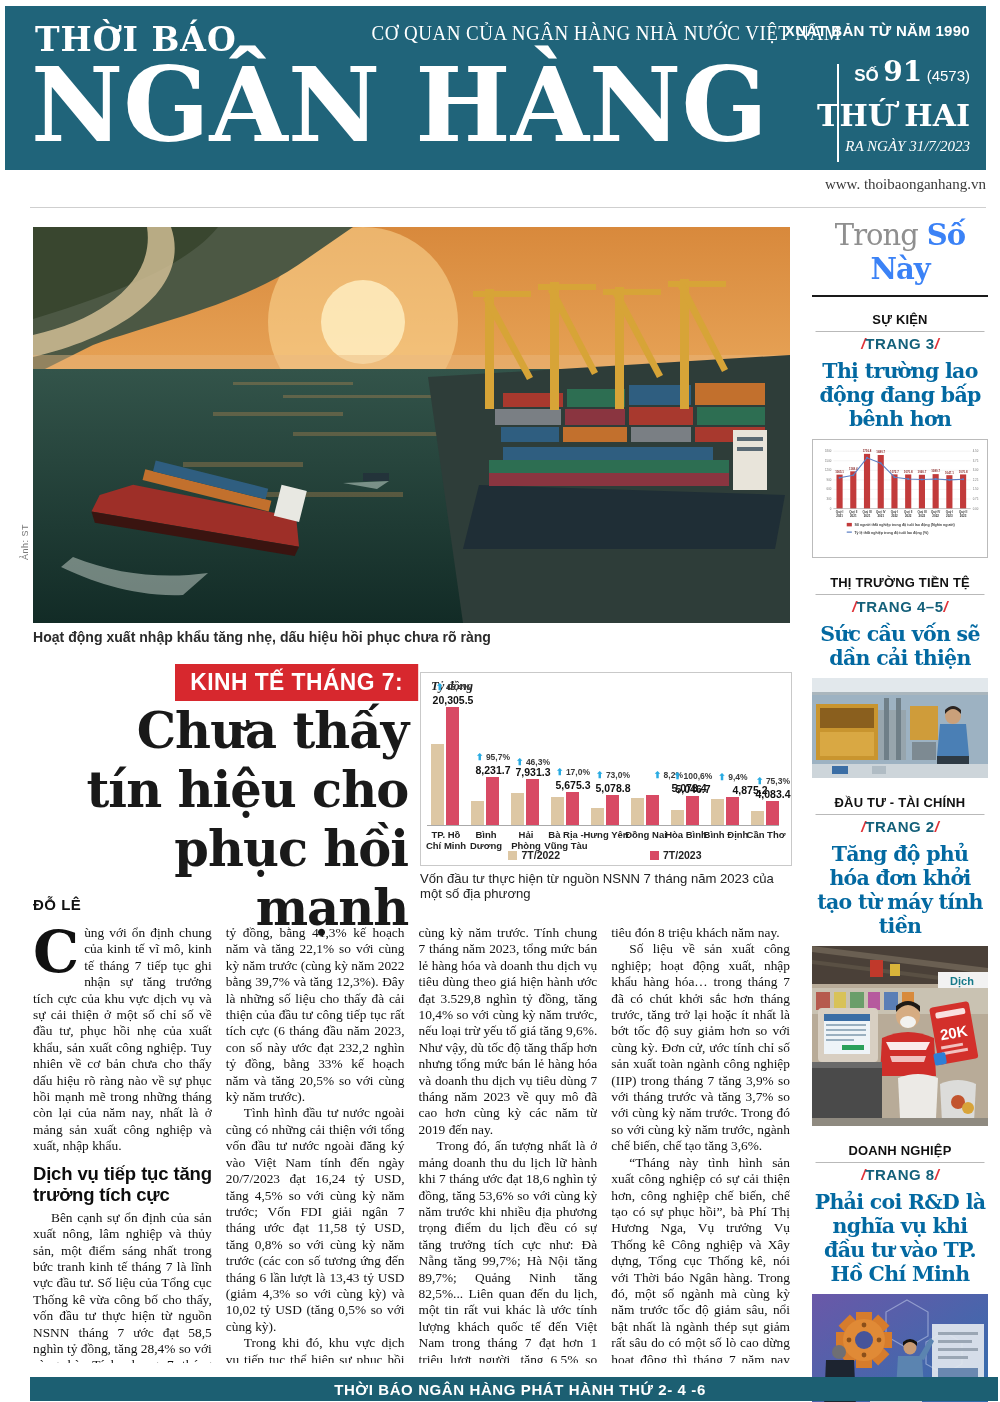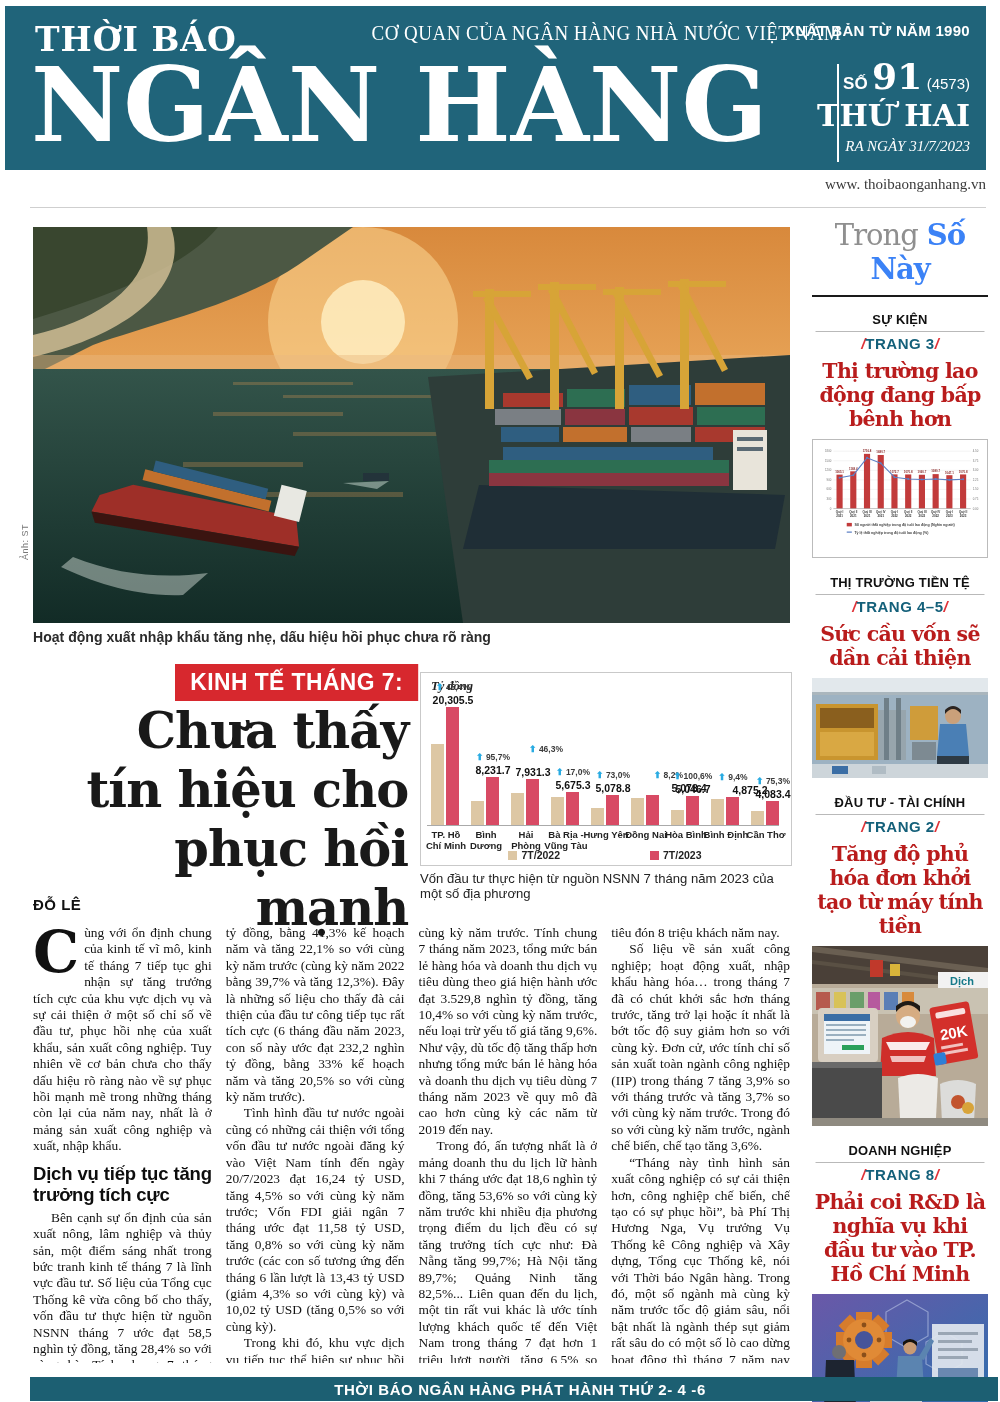--- a/index.html
+++ b/index.html
@@ -12,21 +12,21 @@
                   font-size:33px;letter-spacing:1px;}
   .mh-big-title{left:26px;top:40px;font-family:"DejaVu Serif",serif;font-weight:bold;
                 font-size:99px;line-height:112px;letter-spacing:0px;transform:scale(1.02,1.04);
                 transform-origin:left top;white-space:nowrap;}
   .mh-organ{left:355px;top:16px;width:460px;text-align:center;font-family:"Liberation Serif",serif;
             font-size:20px;letter-spacing:.5px;transform:scaleX(.95);transform-origin:center top;white-space:nowrap;}
   .mh-since{right:16px;top:16px;font-weight:bold;font-size:15px;letter-spacing:.3px;}
   .mh-sep{left:832px;top:58px;width:2px;height:98px;background:#ffffff;}
   .mh-issue{right:16px;top:52px;text-align:right;line-height:1;}
   .mh-issue .so{font-size:17px;font-weight:bold;}
-  .mh-issue .num{font-size:36px;font-weight:bold;font-family:"DejaVu Serif",serif;}
+  .mh-issue .num{font-size:28px;font-weight:bold;font-family:"DejaVu Serif",serif;}
   .mh-issue .code{font-size:15px;}
   .mh-weekday{right:16px;top:92px;font-family:"DejaVu Serif",serif;font-weight:bold;font-size:30px;}
   .mh-date{right:16px;top:132px;font-family:"Liberation Serif",serif;font-style:italic;font-size:15px;}
   .website{right:14px;top:176px;font-size:15px;color:#3a3a3a;font-family:"Liberation Serif",serif;}
   .toprule{left:30px;top:207px;width:956px;height:1px;background:#cfcfcf;}
   
   .lead-photo{left:33px;top:227px;width:757px;height:396px;overflow:hidden;}
   .photo-credit{left:20px;top:560px;color:#777;font-size:9px;transform:rotate(-90deg);
                 transform-origin:left top;letter-spacing:.5px;}
   .lead-caption{left:33px;top:629px;width:740px;font-size:14.5px;font-weight:bold;color:#2b2b2b;
@@ -71,21 +71,21 @@
   .side-title{text-align:center;font-family:"DejaVu Serif",serif;font-size:29px;
               padding-bottom:9px;border-bottom:2px solid #1a1a1a;margin-bottom:10px;letter-spacing:-1px;}
   .side-title .lt{color:#8f8f8f;font-weight:normal;}
   .side-title .bd{color:#3b82f6;font-weight:bold;}
   .side-label{text-align:center;font-weight:bold;font-size:13.5px;color:#111;letter-spacing:.2px;
               border-bottom:1px solid #b9b9b9;padding:5px 0 4px;transform:scaleX(.96);}
   .page-tag{text-align:center;font-weight:bold;font-size:15px;padding:3px 0 1px;}
   .page-tag .sl{color:#e03238;font-style:italic;}
   .page-tag .tg{color:#14607a;letter-spacing:.5px;}
   .side-headline{text-align:center;font-family:"DejaVu Serif",serif;font-weight:bold;
-                 font-size:20.5px;line-height:24px;color:#b91c1c;margin:6px 0 8px;letter-spacing:-.7px;}
+                 font-size:20.5px;line-height:24px;color:#0369a1;margin:6px 0 8px;letter-spacing:-.7px;}
   .side-media{margin-bottom:12px;}
   .minichart{border:1px solid #bbb;padding:3px;background:#fff;}
   .sidephoto{display:block;width:176px;}
   
   .footerbar{left:30px;top:1377px;width:956px;height:24px;background:#1c5f72;color:#fff;
              display:flex;align-items:center;justify-content:center;font-weight:bold;
              font-size:15px;letter-spacing:.6px;transform:scaleX(1);padding-left:12px;}
 </style>
 </head>
 <body>
@@ -204,21 +204,21 @@
         <div class="pct-label" style="left:-2px;top:9px;"><span class="arr">⬆</span> 45,4%</div>
         <div class="val-label" style="left:-5px;top:21px;">20,305.5</div>
         <div class="cat-label" style="left:-5px;">TP. Hồ<br>Chí Minh</div>
         <div class="bar" style="left:46px;width:13px;height:24.447858954470462px;top:127.55214104552954px;background:#ddc7a4;"></div>
         <div class="bar" style="left:61px;width:13px;height:47.83633005835858px;top:104.16366994164142px;background:#d84a64;"></div>
         <div class="pct-label" style="left:38px;top:79.16366994164142px;"><span class="arr">⬆</span> 95,7%</div>
         <div class="val-label" style="left:35px;top:91.16366994164142px;">8,231.7</div>
         <div class="cat-label" style="left:35px;">Bình<br>Dương</div>
         <div class="bar" style="left:86px;width:13px;height:31.502696313806602px;top:120.49730368619339px;background:#ddc7a4;"></div>
         <div class="bar" style="left:101px;width:13px;height:46.09063554209451px;top:105.9093644579055px;background:#d84a64;"></div>
-        <div class="pct-label" style="left:78px;top:71px;text-align:right;"><span class="arr">⬆</span> 46,3%</div>
+        <div class="pct-label" style="left:78px;top:84px;"><span class="arr">⬆</span> 46,3%</div>
         <div class="val-label" style="left:75px;top:92.9093644579055px;">7,931.3</div>
         <div class="cat-label" style="left:75px;">Hải<br>Phòng</div>
         <div class="bar" style="left:126px;width:13px;height:28.190293270296223px;top:123.80970672970378px;background:#ddc7a4;"></div>
         <div class="bar" style="left:141px;width:13px;height:32.980492969885006px;top:119.019507030115px;background:#d84a64;"></div>
         <div class="pct-label" style="left:118px;top:94.019507030115px;"><span class="arr">⬆</span> 17,0%</div>
         <div class="val-label" style="left:115px;top:106.019507030115px;">5,675.3</div>
         <div class="cat-label" style="left:115px;">Bà Rịa -<br>Vũng Tàu</div>
         <div class="bar" style="left:166px;width:13px;height:17.061781290783287px;top:134.9382187092167px;background:#ddc7a4;"></div>
         <div class="bar" style="left:181px;width:13px;height:29.514092241018446px;top:122.48590775898155px;background:#d84a64;"></div>
         <div class="pct-label" style="left:158px;top:97.48590775898155px;"><span class="arr">⬆</span> 73,0%</div>

